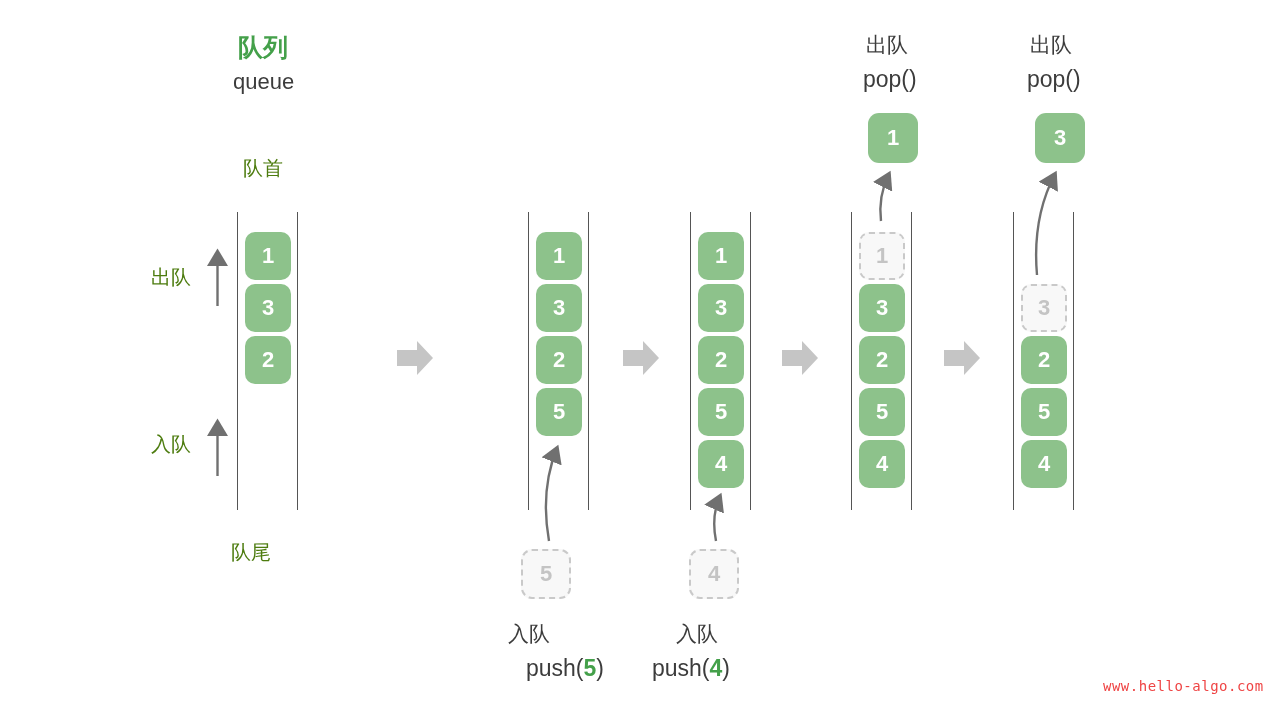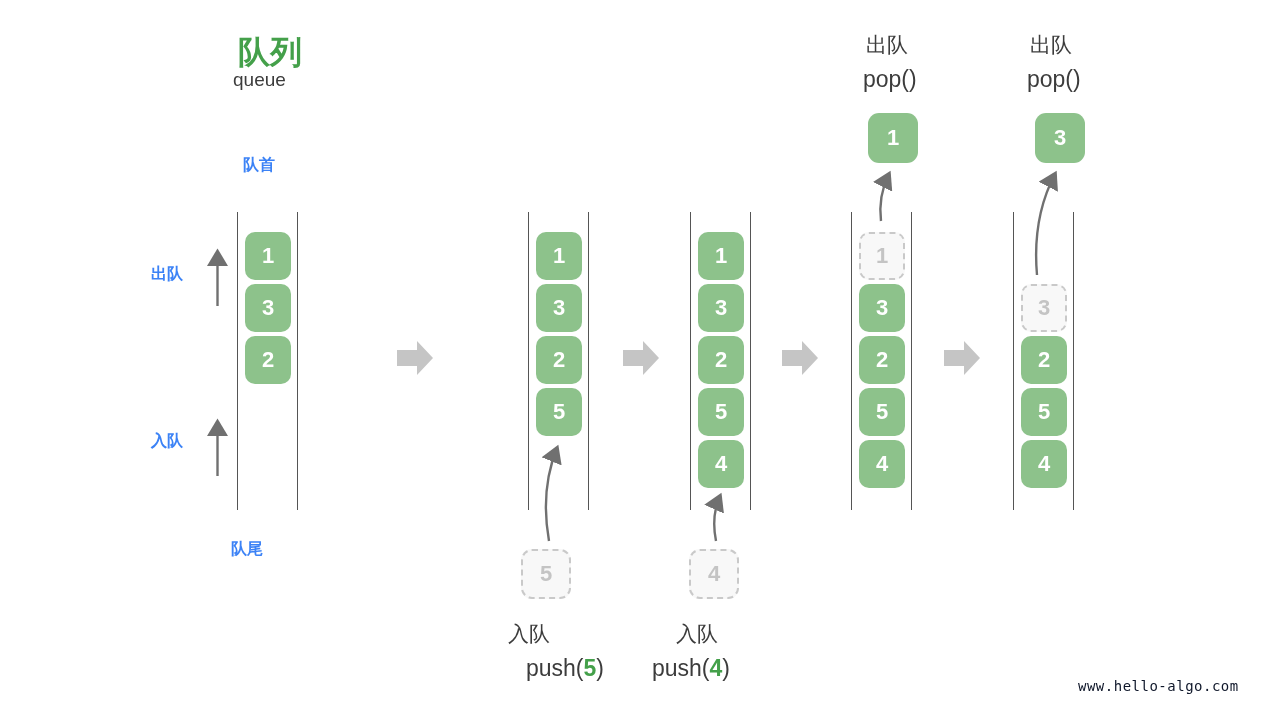--- a/index.html
+++ b/index.html
@@ -2,25 +2,25 @@
 <html><head>
 <meta charset="utf-8">
 <style>
   * { margin:0; padding:0; box-sizing:border-box; }
   html,body { background:#fff; }
   #canvas {
     position:relative; width:1280px; height:720px; background:#ffffff;
     font-family:"Liberation Sans","DejaVu Sans",sans-serif; color:#3c3c3c; overflow:hidden;
   }
   .abs { position:absolute; }
-  .zh-bold { font-weight:bold; font-size:16px; color:#3b82f6; }
+  .zh-bold { font-weight:normal; font-size:20px; color:#4d7c0f; }
   .zh { font-weight:500; font-size:21px; color:#3c3c3c; }
   .mono { font-family:Liberation Sans, sans-serif; font-size:23px; color:#3c3c3c; }
-  .title-zh { font-size:32px; font-weight:bold; color:#44a04a; }
-  .title-en { font-size:19px; color:#3c3c3c; }
+  .title-zh { font-size:25px; font-weight:bold; color:#44a04a; }
+  .title-en { font-size:22px; color:#3c3c3c; }
   .green-arg { color:#44a04a; font-weight:bold; }
 
   .col {
     position:absolute; top:212px; width:61px; height:298px;
     border-left:1.6px solid #555; border-right:1.6px solid #555;
   }
   .box {
     position:absolute; left:7px; width:46px; height:48px;
     background:#8dc28b; border-radius:10px; color:#fff;
     font-size:22px; font-weight:600;
@@ -38,21 +38,21 @@
     display:flex; align-items:center; justify-content:center;
   }
   .pending-box {
     position:absolute; width:50px; height:50px;
     background:#f8f8f8; border:2px dashed #c9c9c9; border-radius:11px;
     color:#c4c4c4; font-size:22px; font-weight:600;
     display:flex; align-items:center; justify-content:center;
   }
   .watermark {
     font-family:"DejaVu Sans Mono","Liberation Mono",monospace;
-    font-size:14px; color:#0f172a; letter-spacing:0.5px;
+    font-size:14px; color:#ef4444; letter-spacing:0.5px;margin-left:25px;
   }
   svg.overlay { position:absolute; left:0; top:0; width:1280px; height:720px; pointer-events:none; }
 </style>
 </head>
 <body>
 
 <div id="canvas">
 
   <div class="abs title-zh" style="left:238px; top:31px;">队列</div>
   <div class="abs title-en" style="left:233px; top:69px;">queue</div>

